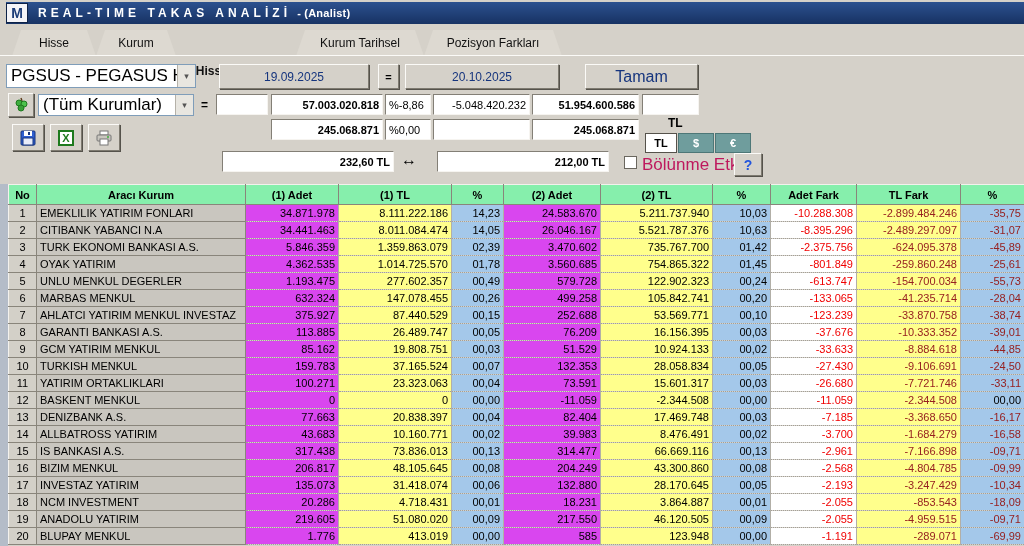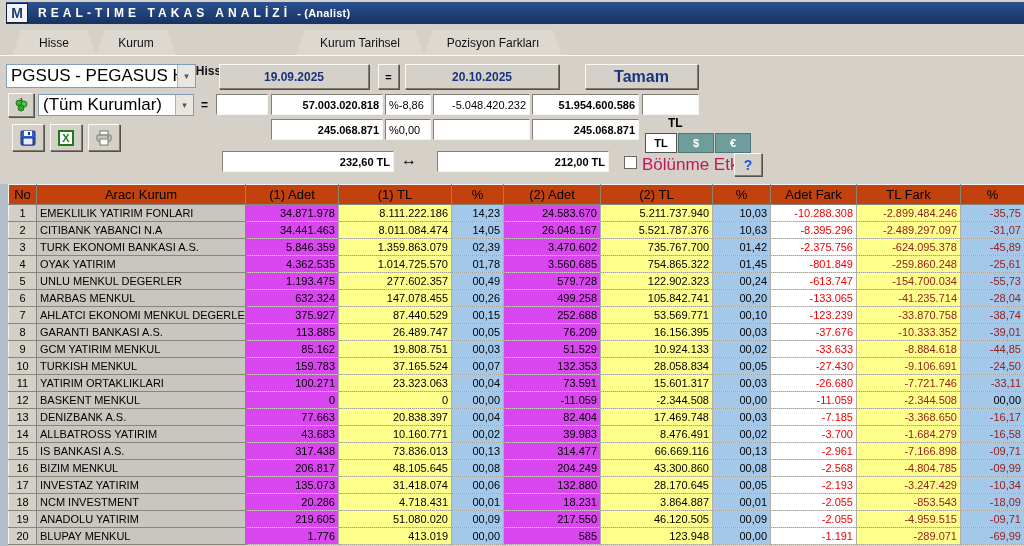--- a/index.html
+++ b/index.html
@@ -23,38 +23,38 @@
   .tab.active { background:#d5d1c9; font-weight:bold; }
   .tabbar-line { position:absolute; left:0; top:55px; width:1024px; height:1px; background:#fbfaf7; }
 
   
   .field { position:absolute; background:#fff; border:1px solid; border-color:#837f76 #f6f4f0 #f6f4f0 #837f76;
     font-family:"Liberation Sans",sans-serif; font-size:11px; padding:0 3px; color:#000; }
   .num { text-align:right; }
   .bold { font-weight:bold;padding-left:16px; }
   .btn3d { position:absolute; background:#d5d1c9; border:1px solid; border-color:#fbfaf7 #7e7a70 #7e7a70 #fbfaf7;
     box-shadow:1px 1px 0 #55524b; display:flex; align-items:center; justify-content:center; cursor:default; }
-  .datebtn { font-weight:bold; font-size:12px; color:#16357e; }
+  .datebtn { font-weight:normal; font-size:12px; color:#16357e; }
   .combo { position:absolute; background:#fff; border:1px solid #7f9db9; display:flex; align-items:center; }
   .combo-text { flex:1; padding:0 4px; font-size:17px; white-space:nowrap; overflow:hidden; }
   .combo-arrow { width:18px; align-self:stretch; background:#e8e6e0; border-left:1px solid #b5b1a8;
     display:flex; align-items:center; justify-content:center; color:#555; font-size:9px; }
   .lbl { position:absolute; font-size:12px; }
   .cur-btn { position:absolute; height:20px; display:flex; align-items:center; justify-content:center;
     font-weight:bold; font-size:11px; border:1px solid #55524b; }
   .cur-on { background:#fff; color:#000; }
   .cur-off { background:#6f9d9d; color:#fff; border-color:#4d7777; }
   .chk { position:absolute; width:13px; height:13px; background:#fff; border:1px solid #6a675f; }
   .chk-lbl { position:absolute; color:#be185d; font-size:17px; }
 
   
   .table-left-strip { position:absolute; left:0; top:184px; width:8px; height:362px; background:#b4bcc8; }
   table { position:absolute; left:8px; top:184px; width:1016px; border-collapse:collapse; table-layout:fixed; }
-  th { height:20px; background:#c2410c; border:1px solid; border-color:#f3f1ed #89857b #89857b #f3f1ed;
-    font-weight:normal; font-size:13px; text-align:center; overflow:hidden; white-space:nowrap; }
+  th { height:20px; background:#86efac; border:1px solid; border-color:#f3f1ed #89857b #89857b #f3f1ed;
+    font-weight:bold; font-size:11px; text-align:center; overflow:hidden; white-space:nowrap; }
   td { height:17px; font-size:11px; padding:0 3px; white-space:nowrap; overflow:hidden; }
   .c-no { background:#d3d0c8; text-align:center; border:1px solid; border-color:#f3f1ed #89857b #89857b #f3f1ed; }
   .c-name { background:#c9c6bf; border:1px solid; border-color:#f3f1ed #89857b #89857b #f3f1ed; }
   .c-green  { background:#d946ef; }
   .c-yellow { background:#ffff8c; }
   .c-blue   { background:#a4c8ea; }
   .c-white  { background:#ffffff; }
   .c-green,.c-yellow,.c-blue,.c-white { border-right:1px solid #b2afa7; border-bottom:1px dotted #a39f97; text-align:right; }
   .neg-bright { color:#f00000; }
   .neg-dark   { color:#962020; }
@@ -256,21 +256,21 @@
         <td class="c-blue">00,26</td>
         <td class="c-green">499.258</td>
         <td class="c-yellow">105.842.741</td>
         <td class="c-blue">00,20</td>
         <td class="c-white neg-bright">-133.065</td>
         <td class="c-yellow neg-dark">-41.235.714</td>
         <td class="c-blue neg-dark">-28,04</td>
       </tr>
       <tr>
         <td class="c-no">7</td>
-        <td class="c-name">AHLATCI EKONOMI MENKUL DEGERLE</td>
+        <td class="c-name">AHLATCI YATIRIM MENKUL INVESTAZ</td>
         <td class="c-green">375.927</td>
         <td class="c-yellow">87.440.529</td>
         <td class="c-blue">00,15</td>
         <td class="c-green">252.688</td>
         <td class="c-yellow">53.569.771</td>
         <td class="c-blue">00,10</td>
         <td class="c-white neg-bright">-123.239</td>
         <td class="c-yellow neg-dark">-33.870.758</td>
         <td class="c-blue neg-dark">-38,74</td>
       </tr>

